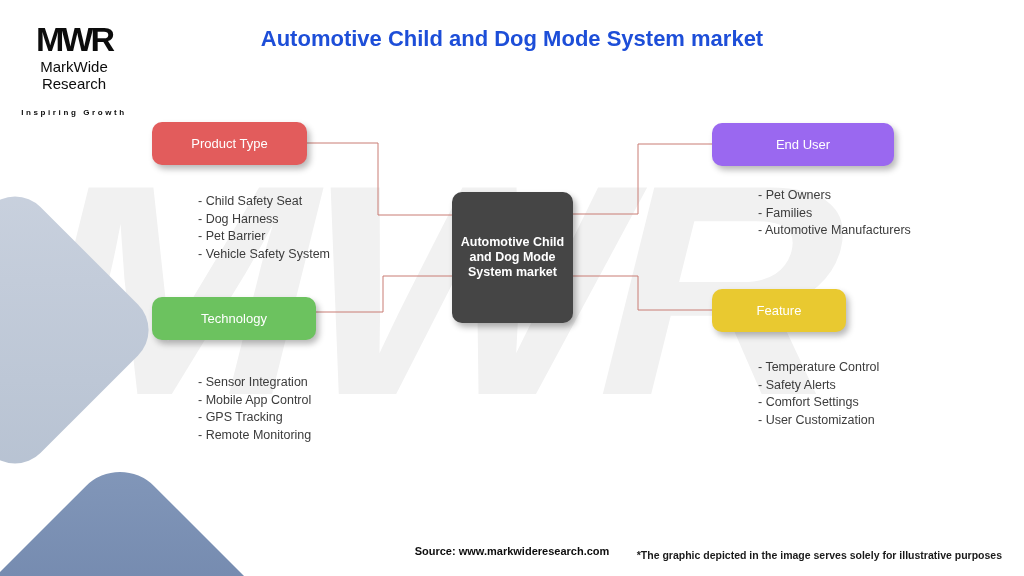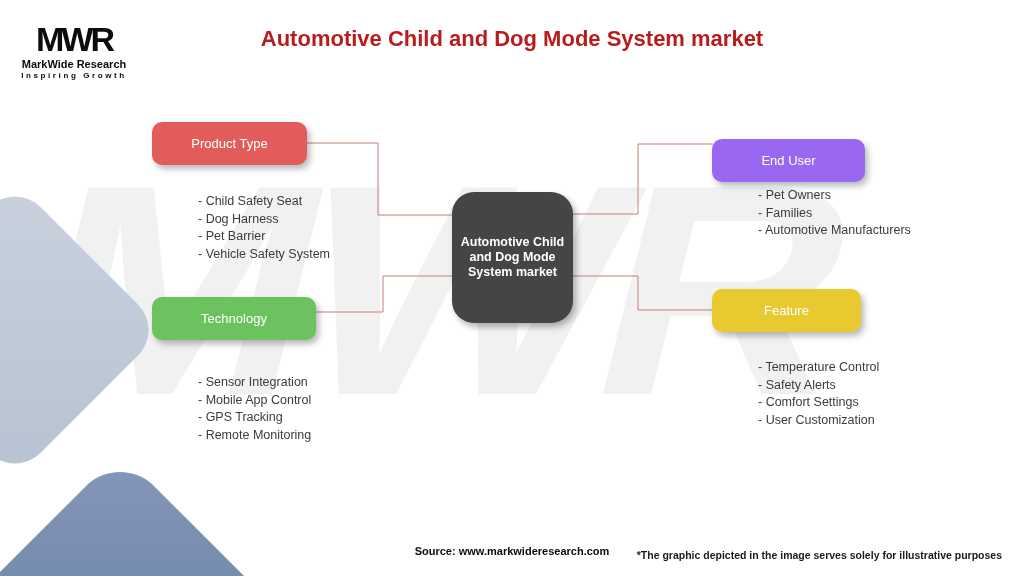--- a/index.html
+++ b/index.html
@@ -23,44 +23,44 @@
   }
   .d2{
     left:-20px;top:510px;width:280px;height:280px;border-radius:48px;
     background:linear-gradient(135deg,#8398ba 0%,#5a719b 100%);
     transform:rotate(45deg);
   }
   .connectors{position:absolute;left:0;top:0;z-index:2;}
   
   .logo{position:absolute;left:18px;top:22px;width:112px;text-align:center;z-index:3;color:#0c0c0c;}
   .logo-acronym{font-size:34px;font-weight:bold;letter-spacing:-3px;line-height:1;}
-  .logo-name{font-size:11px;font-weight:bold;margin-top:2px;letter-spacing:0px;}
-  .logo-tagline{font-size:8px;font-weight:bold;letter-spacing:2.6px;margin-top:1px;}
+  .logo-name{font-size:15px;font-weight:normal;margin-top:2px;letter-spacing:0px;}
+  .logo-tagline{font-size:8px;font-weight:bold;letter-spacing:2.6px;margin-top:16px;}
   .title{
     position:absolute;left:0;right:0;top:26px;margin:0;text-align:center;
-    font-size:22px;font-weight:bold;color:#b91c1c;z-index:3;
+    font-size:22px;font-weight:bold;color:#1d4ed8;z-index:3;
   }
   
   .center-node{
     position:absolute;left:452px;top:192px;width:121px;height:131px;z-index:3;
-    border-radius:22px;background:#454545;color:#ffffff;
+    border-radius:10px;background:#454545;color:#ffffff;
     display:flex;flex-direction:column;align-items:center;justify-content:center;
     font-size:12.5px;font-weight:bold;line-height:1.18;text-align:center;
     box-shadow:3px 4px 6px rgba(0,0,0,.3);
   }
   .branch-box{
     position:absolute;z-index:3;height:43px;border-radius:10px;
     display:flex;align-items:center;justify-content:center;
     color:#ffffff;font-size:13px;font-weight:normal;
     box-shadow:3px 4px 6px rgba(0,0,0,.28);
   }
   .bb-pt{left:152px;top:122px;width:155px;}
-  .bb-eu{left:712px;top:139px;width:153px;}
+  .bb-eu{left:712px;top:123px;width:182px;}
   .bb-te{left:152px;top:297px;width:164px;}
-  .bb-fe{left:712px;top:289px;width:149px;}
+  .bb-fe{left:712px;top:289px;width:134px;}
   .branch-list{
     position:absolute;z-index:3;list-style:none;margin:16px;padding:0;
     font-size:12.5px;color:#3c3c3c;line-height:17.5px;
   }
   .bl-pt{left:182px;top:177px;}
   .bl-eu{left:742px;top:171px;}
   .bl-te{left:182px;top:358px;}
   .bl-fe{left:742px;top:343px;}
   
   .source{

